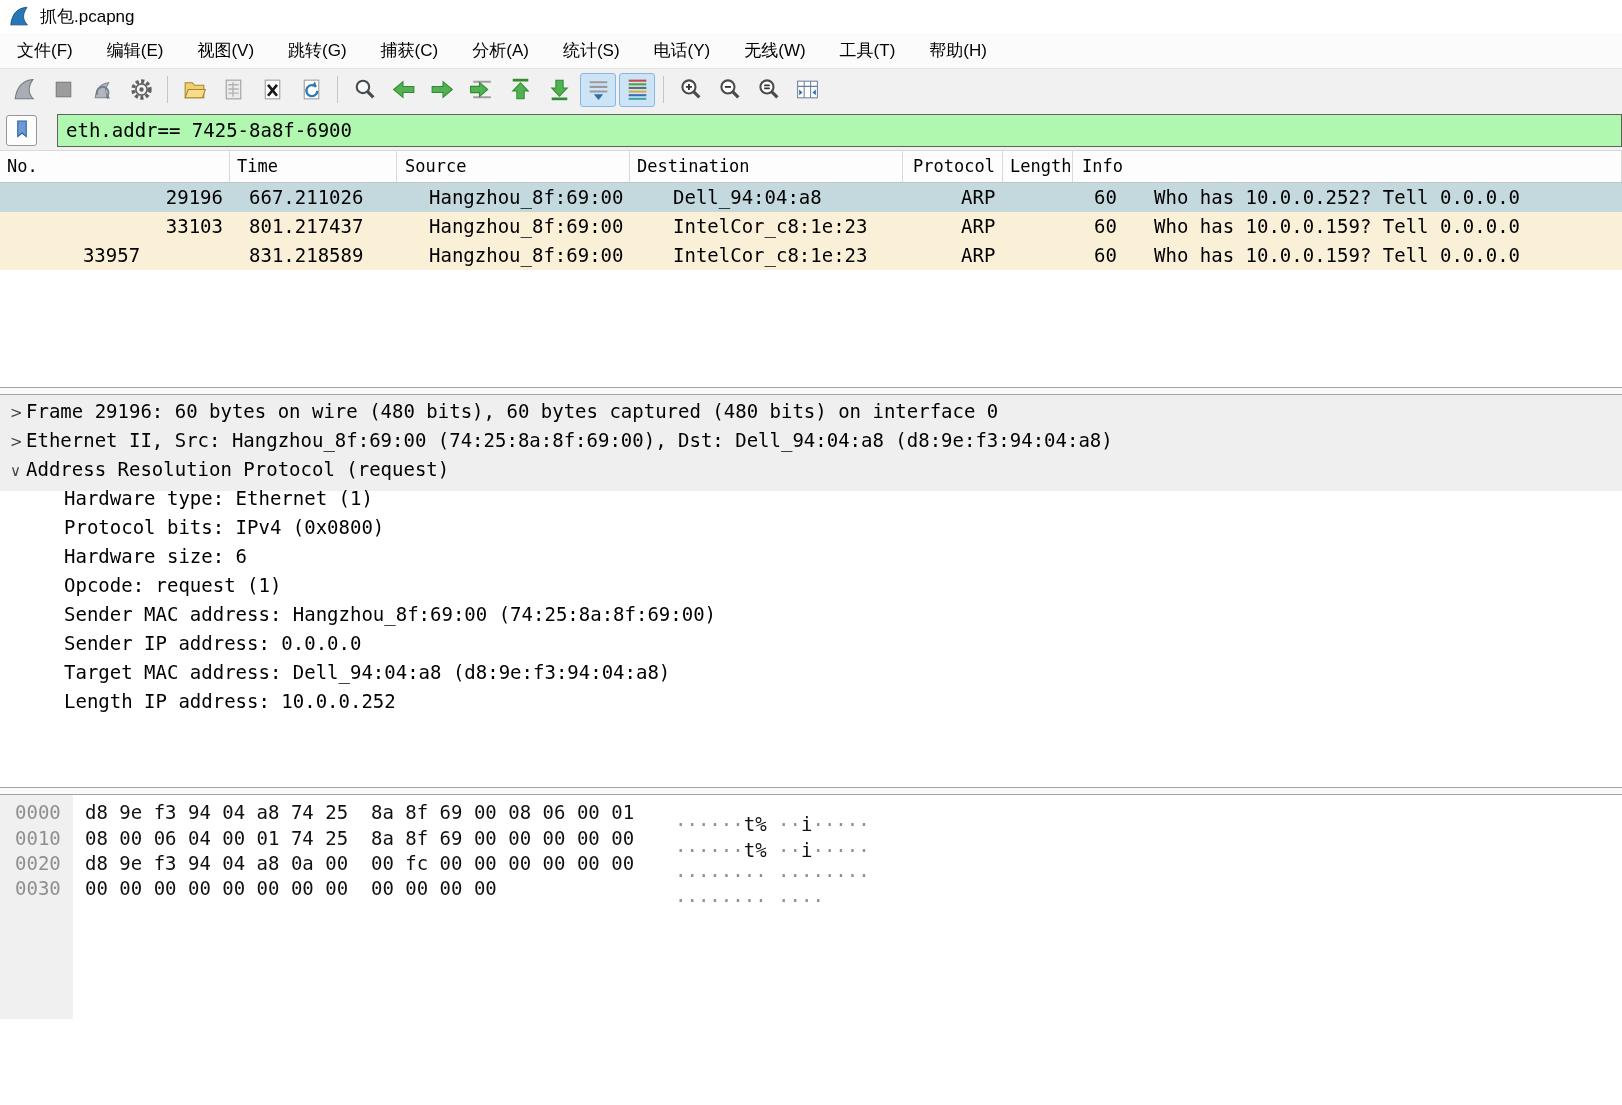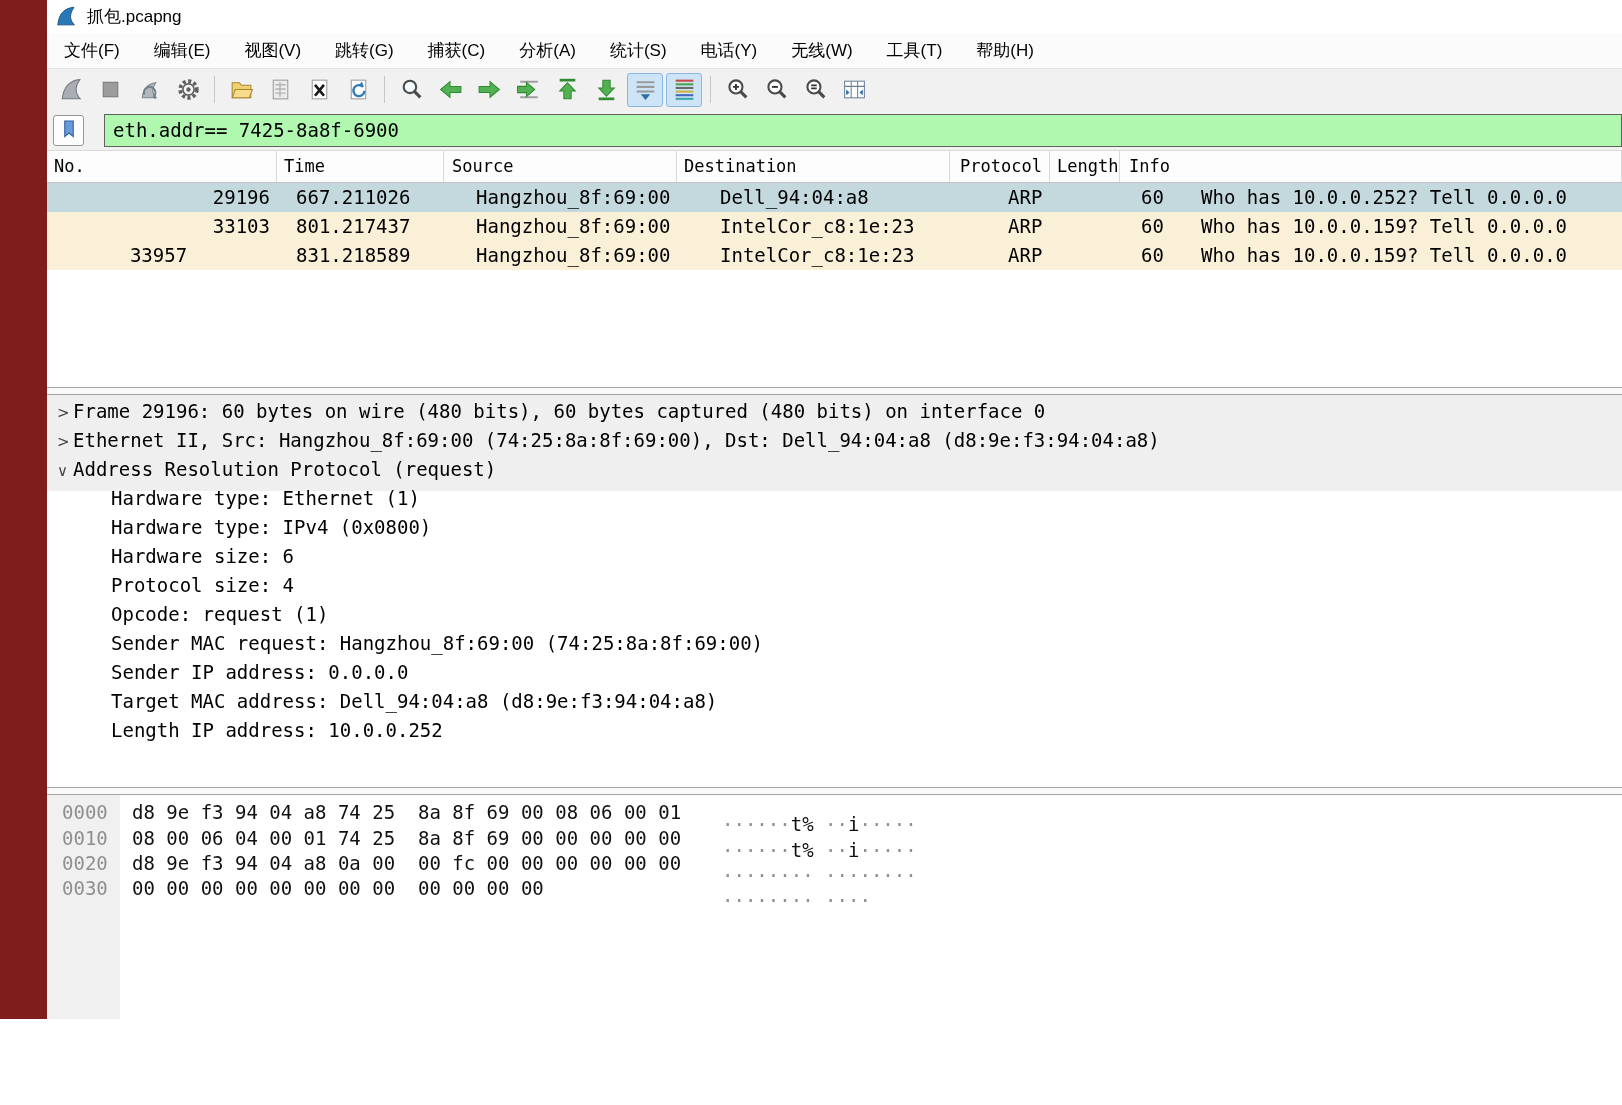--- a/index.html
+++ b/index.html
@@ -1,20 +1,20 @@
 <!DOCTYPE html>
 <html><head>
 <meta charset="utf-8">
 <style>
   * { box-sizing: border-box; }
   html,body { margin:0; padding:0; background:#fff; }
   .window {
     position:relative; width:1622px; height:1019px; overflow:hidden;
     background:#7f1d1d; font-family:"Liberation Sans", sans-serif; color:#000;
-    display:flex; flex-direction:column;padding-left:47px;
+    display:flex; flex-direction:column;
   }
   
   .titlebar { height:33px; flex:0 0 33px; display:flex; align-items:center; gap:8px;
               padding-left:8px; background:#fff; font-size:17px; }
   .titlebar svg { display:block; }
   
   .menubar { height:35px; flex:0 0 35px; display:flex; align-items:center;
              background:#fbfbfb; font-size:17px; }
   .menu-item { padding:4px 17px; cursor:default; }
   
@@ -319,25 +319,24 @@
   <div class="pl-empty"></div>
 
   <div class="splitter"></div>
 
   <div class="details" id="details">
     <div class="details-band"></div>
   <div class="detail-row lvl0"><span class="expander">&gt;</span><span>Frame 29196: 60 bytes on wire (480 bits), 60 bytes captured (480 bits) on interface 0</span></div>
       <div class="detail-row lvl0"><span class="expander">&gt;</span><span>Ethernet II, Src: Hangzhou_8f:69:00 (74:25:8a:8f:69:00), Dst: Dell_94:04:a8 (d8:9e:f3:94:04:a8)</span></div>
       <div class="detail-row lvl0"><span class="expander">∨</span><span>Address Resolution Protocol (request)</span></div>
       <div class="detail-row lvl1"><span>Hardware type: Ethernet (1)</span></div>
-      <div class="detail-row lvl1"><span>Hardware type: IPv4 (0x0800)</span></div>
+      <div class="detail-row lvl1"><span>Protocol bits: IPv4 (0x0800)</span></div>
       <div class="detail-row lvl1"><span>Hardware size: 6</span></div>
-      <div class="detail-row lvl1"><span>Protocol size: 4</span></div>
       <div class="detail-row lvl1"><span>Opcode: request (1)</span></div>
-      <div class="detail-row lvl1"><span>Sender MAC request: Hangzhou_8f:69:00 (74:25:8a:8f:69:00)</span></div>
+      <div class="detail-row lvl1"><span>Sender MAC address: Hangzhou_8f:69:00 (74:25:8a:8f:69:00)</span></div>
       <div class="detail-row lvl1"><span>Sender IP address: 0.0.0.0</span></div>
       <div class="detail-row lvl1"><span>Target MAC address: Dell_94:04:a8 (d8:9e:f3:94:04:a8)</span></div>
       <div class="detail-row lvl1"><span>Length IP address: 10.0.0.252</span></div>
     </div>
 
   <div class="splitter"></div>
 
   <div class="hexpane" id="hexpane">
     <div class="offset-strip"></div>
   <div class="hex-row"><span class="hex-offset">0000</span><span class="hex-bytes">d8 9e f3 94 04 a8 74 25  8a 8f 69 00 08 06 00 01</span><span class="hex-ascii"><span class="dim">·</span><span class="dim">·</span><span class="dim">·</span><span class="dim">·</span><span class="dim">·</span><span class="dim">·</span><span>t</span><span>%</span><span> </span><span class="dim">·</span><span class="dim">·</span><span>i</span><span class="dim">·</span><span class="dim">·</span><span class="dim">·</span><span class="dim">·</span><span class="dim">·</span></span></div>

